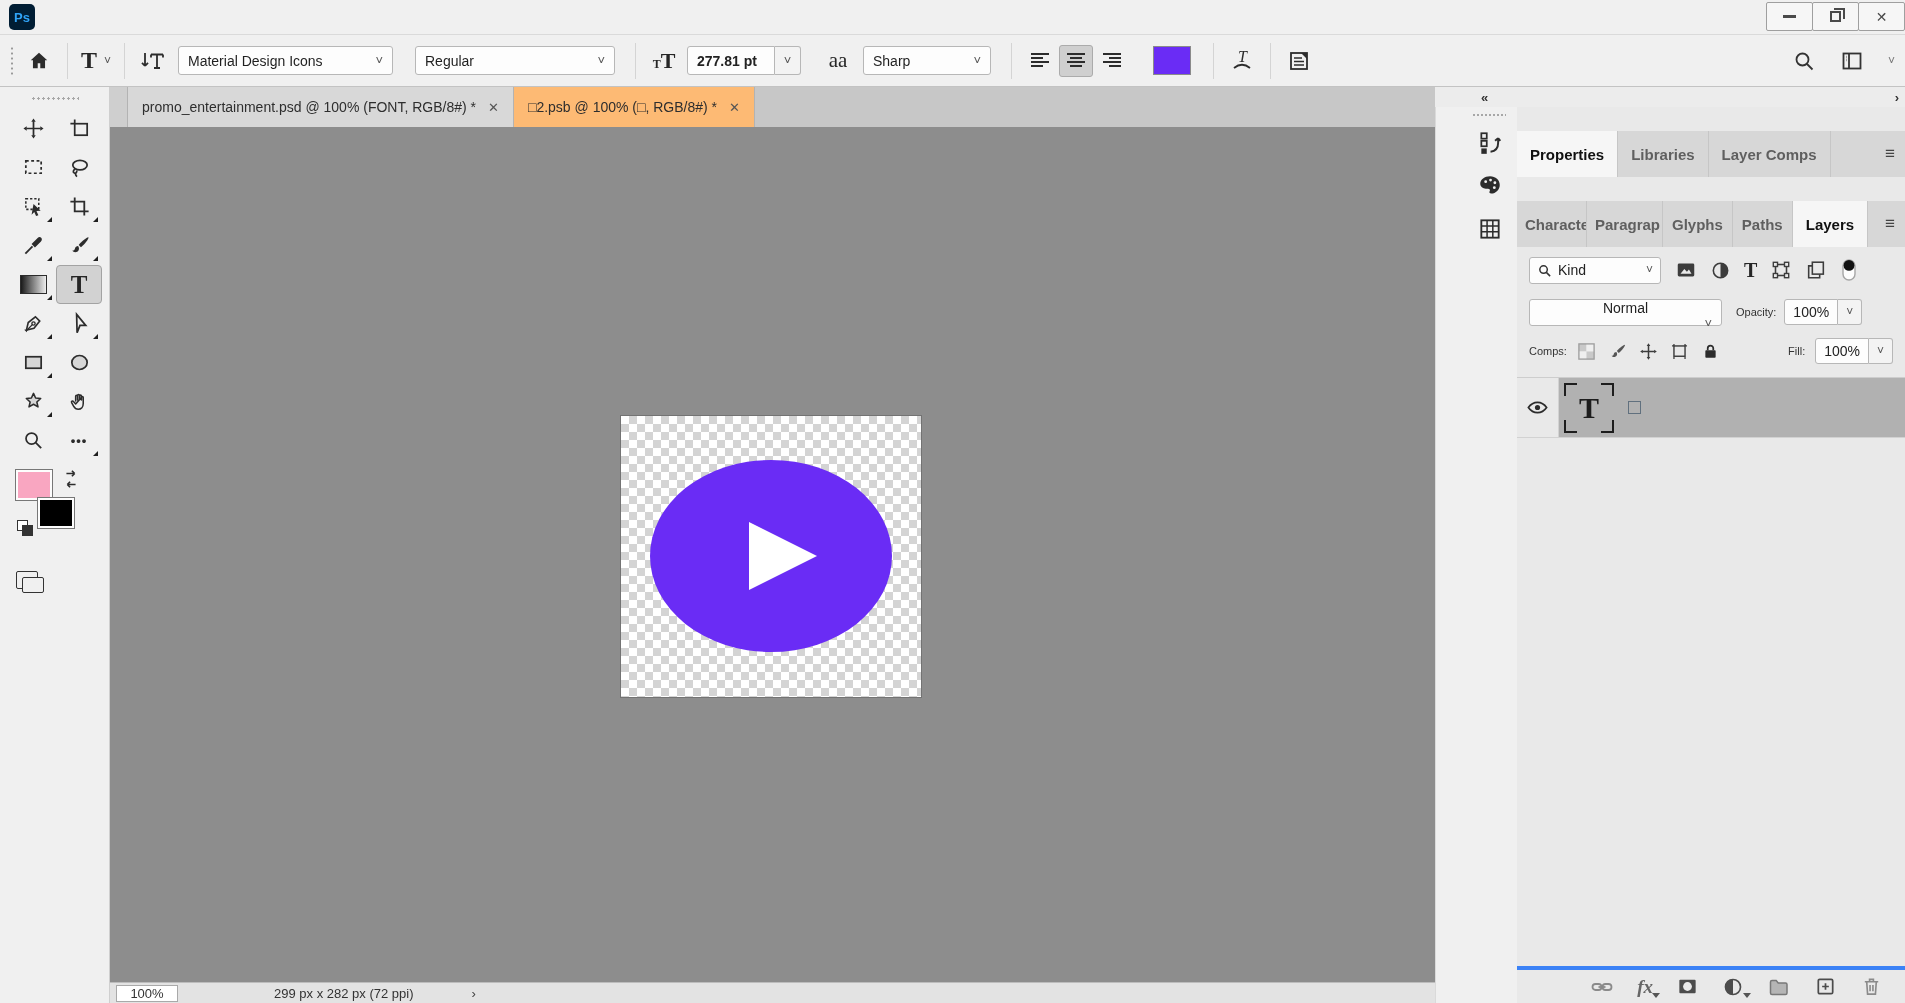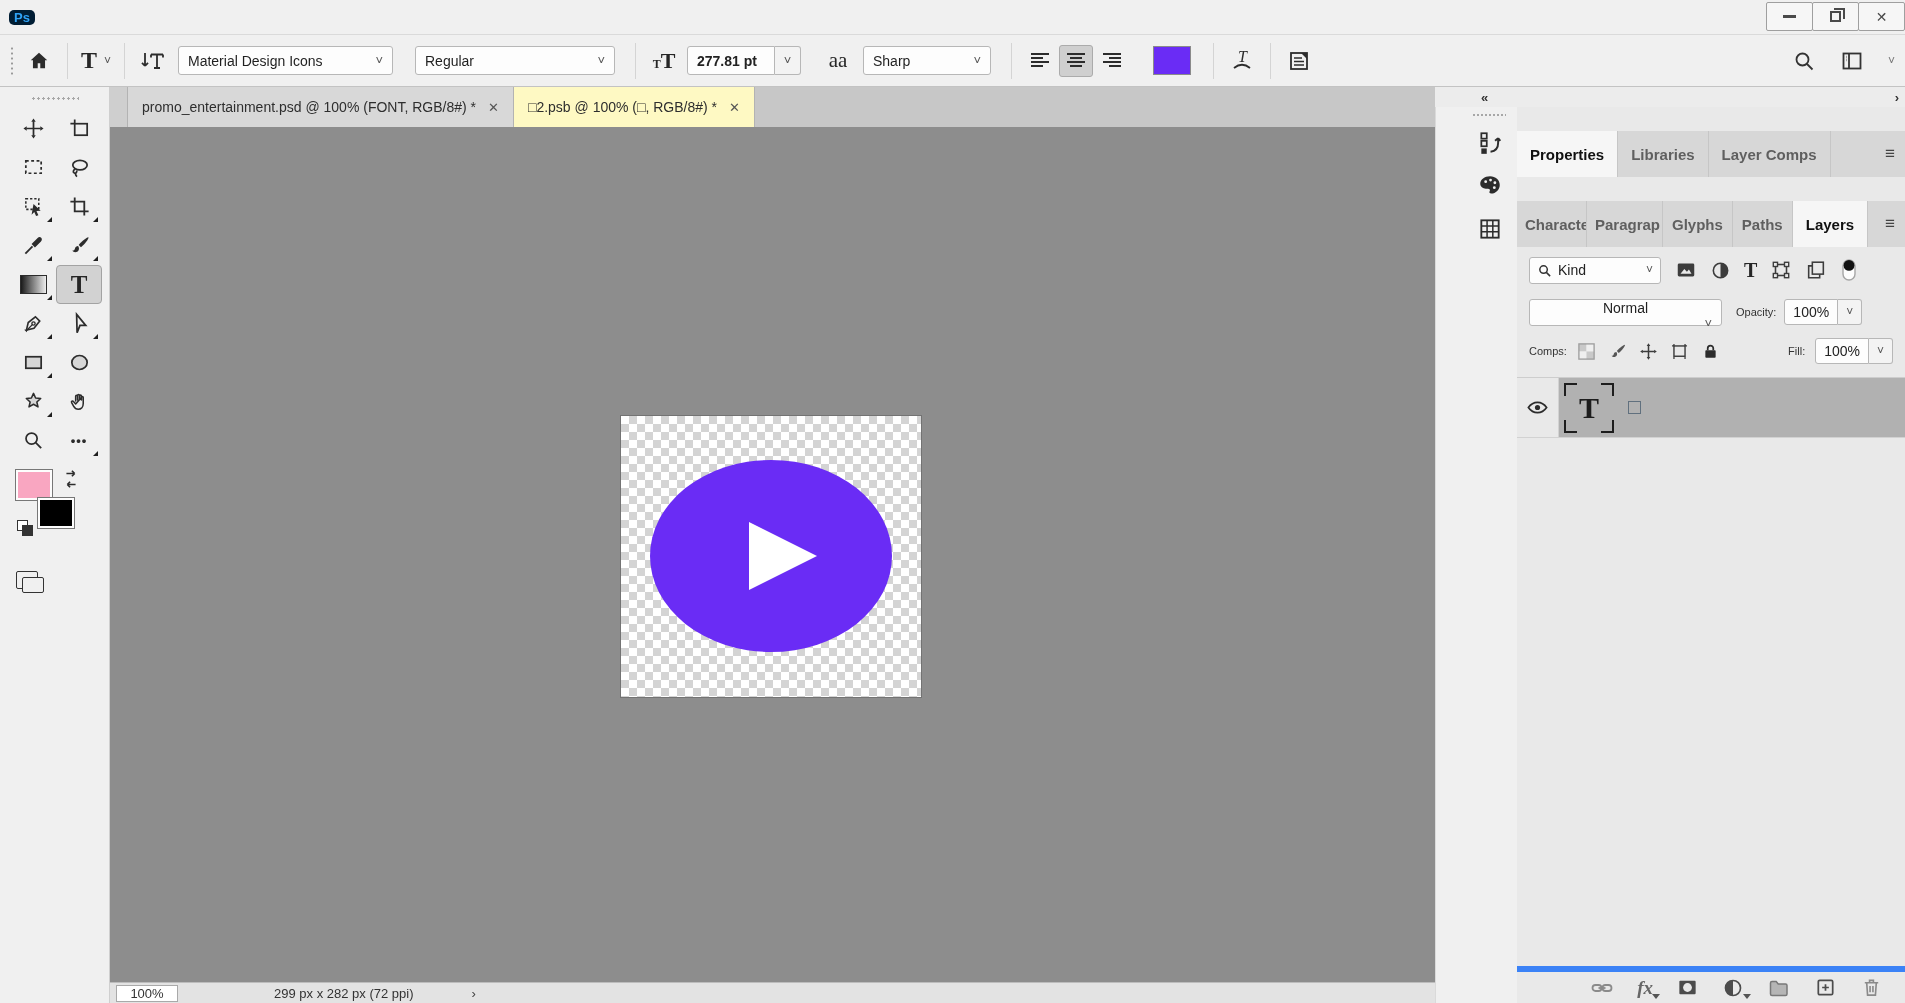--- a/index.html
+++ b/index.html
@@ -4,21 +4,21 @@
 <style>
   * { margin:0; padding:0; box-sizing:border-box; }
   html,body { width:1905px; height:1003px; overflow:hidden;
     font-family:"Liberation Sans", sans-serif; background:#f0f0f0; color:#222;
     -webkit-font-smoothing:antialiased; }
   .abs { position:absolute; }
 
   
   .titlebar { position:absolute; left:0; top:0; width:1905px; height:34px;
     background:#f0f0f0; display:flex; align-items:center; }
-  .ps-badge { width:26px; height:15px; margin-left:9px; border-radius:5px;
+  .ps-badge { width:26px; height:26px; margin-left:9px; border-radius:5px;
     background:#001d34; color:#2fa3f7; font-weight:bold; font-size:13px;
     display:flex; align-items:center; justify-content:center; }
   .menus { display:flex; margin-left:18px; }
   .menu-item { padding:0 13px; font-size:15px; color:#1c1c1c; line-height:34px; cursor:default; }
   .win-controls { position:absolute; right:0; top:2px; display:flex; }
   .winbtn { width:47px; height:29px; background:#f6f6f6; border:1px solid #9f9f9f;
     margin-left:-1px; display:flex; align-items:center; justify-content:center;
     color:#4a4a4a; font-size:14px; border-radius:2px; }
   .glyph-min { width:13px; height:3px; background:#4a4a4a; }
   .glyph-restore { width:11px; height:11px; border:2px solid #4a4a4a; position:relative; }
@@ -74,21 +74,21 @@
     border:1.8px solid #333; border-radius:2px; background:#f0f0f0; }
 
   
   .workarea { width:1325px; display:flex; flex-direction:column; }
   .tabstrip { height:40px; background:#c7c7c7; display:flex; align-items:stretch; }
   .tab-stub { width:18px; background:#cfcfcf; border-right:1px solid #b3b3b3; }
   .doc-tab { display:flex; align-items:center; padding:0 14px; font-size:14px; color:#2e2e2e;
     border-right:1px solid #b3b3b3; white-space:nowrap; }
   .doc-tab .close { margin-left:12px; color:#555; font-size:13px; }
   .doc-tab.inactive { background:#d8d8d8; }
-  .doc-tab.active { background:#fef9c3; }
+  .doc-tab.active { background:#fdba74; }
   .canvas { flex:1; background:#8d8d8d; position:relative; overflow:hidden; }
   .doc { position:absolute; left:511px; top:289px; width:300px; height:281px;
     background-color:#fff;
     background-image:
       linear-gradient(45deg,#d4d4d4 25%,transparent 25%,transparent 75%,#d4d4d4 75%),
       linear-gradient(45deg,#d4d4d4 25%,transparent 25%,transparent 75%,#d4d4d4 75%);
     background-size:16px 16px; background-position:0 0,8px 8px;
     box-shadow:0 0 0 1px rgba(0,0,0,.18); }
   .statusbar { height:21px; background:#e3e3e3; border-top:1px solid #bdbdbd;
     display:flex; align-items:center; font-size:13px; color:#333; }
@@ -140,21 +140,21 @@
   .layer-thumb { width:50px; height:50px; margin-left:5px; position:relative;
     display:flex; align-items:center; justify-content:center;
     font-family:"Liberation Serif",serif; font-size:30px; font-weight:bold; color:#1d1d1d; }
   .corner { position:absolute; width:13px; height:13px; border-color:#1d1d1d; border-style:solid; }
   .c-tl { left:0; top:0; border-width:2px 0 0 2px; }
   .c-tr { right:0; top:0; border-width:2px 2px 0 0; }
   .c-bl { left:0; bottom:0; border-width:0 0 2px 2px; }
   .c-br { right:0; bottom:0; border-width:0 2px 2px 0; }
   .layer-name { margin-left:14px; font-size:12px; color:#333; border:1.5px solid #60707e;
     width:13px; height:13px; line-height:10px; overflow:hidden; color:transparent; }
-  .layers-actions { position:absolute; left:0; right:0; bottom:0; height:37px; border-top:6px solid #3b82f6;
+  .layers-actions { position:absolute; left:0; right:0; bottom:0; height:37px; border-top:4px solid #3b82f6;
     display:flex; align-items:center; justify-content:flex-end; gap:23px; padding-right:22px; background:#e9e9e9; }
   .act { position:relative; display:flex; align-items:center; justify-content:center; }
   .act .fxtext { font-family:"Liberation Serif",serif; font-style:italic; font-weight:bold;
     font-size:19px; color:#666; }
   .tinytri { position:absolute; right:-7px; bottom:0; width:0; height:0;
     border-left:4px solid transparent; border-right:4px solid transparent; border-top:5px solid #555; }
 </style>
 </head>
 <body>
 

